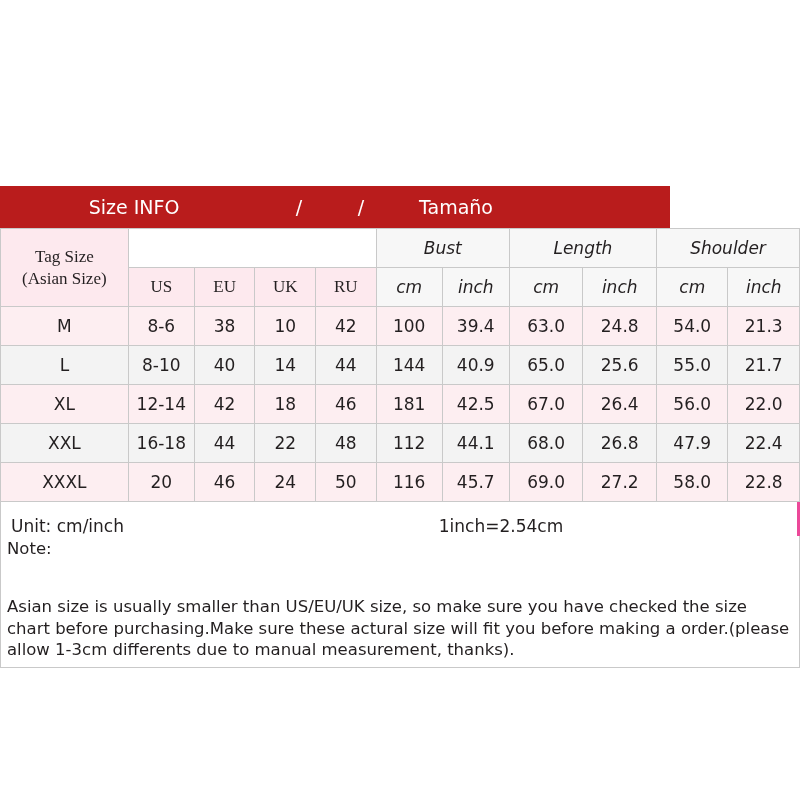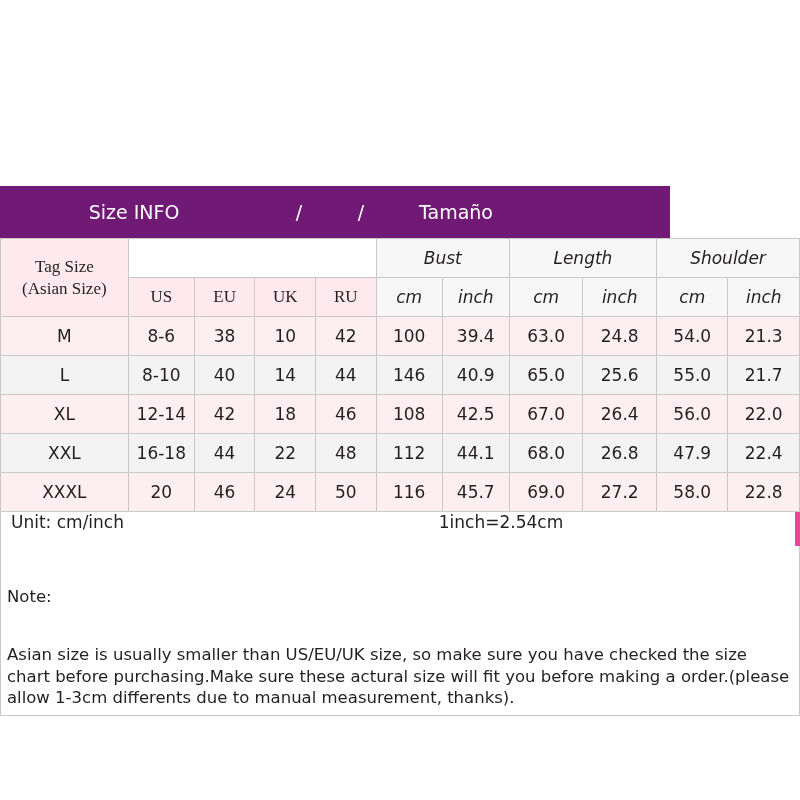--- a/index.html
+++ b/index.html
@@ -19,22 +19,22 @@
     position: absolute;
     left: 0;
     top: 186px;
     width: 800px;
   }
 
   
   .titlebar {
     display: flex;
     width: 670px;
-    height: 52px;
-    background: #701a75;
+    height: 42px;
+    background: #b91c1c;
     align-items: center;
     color: #ffffff;
     font-size: 19px;
   }
   .titlebar .cell {
     text-align: center;
   }
   .t1 { width: 268px; }
   .t2 { width: 62px; }
   .t3 { width: 150px; }
@@ -70,42 +70,42 @@
   .nob-top { border-top: none; }
   .nob-left { border-left: none; }
   .nob-right { border-right: none; }
   .blank { border: none; background: #ffffff; }
 
   
   .unitrow {
     width: 800px;
     height: 34px;
     display: flex;
-    align-items: flex-start;
+    align-items: flex-end;
     background: #ffffff;
     font-size: 17px;
     border-left: 1px solid #c9c9c9;
-    border-right: 5px solid #ec4899;
+    border-right: 3px solid #ec4899;
     box-sizing: border-box;
   }
   .unitrow .u1 { padding-left: 10px; width: 340px; }
   .unitrow .u2 { width: 300px; text-align: center; }
 
   
   .note {
     width: 800px;
     box-sizing: border-box;
     border: 1px solid #c9c9c9;
     border-top: none;
     padding: 2px 8px 6px 6px;
     font-size: 16.5px;
     line-height: 1.32;
     background: #ffffff;
   }
-  .note .label { display: block; margin-top: 38px; }
+  .note .label { display: block; }
   .note .body { display: block; margin-top: 36px; }
 </style>
 </head>
 <body>
 
 <div id="wrap">
 
   <div class="titlebar">
     <div class="cell t1">Size INFO</div>
     <div class="cell t2">/</div>
@@ -163,34 +163,34 @@
         <td>24.8</td>
         <td>54.0</td>
         <td class="nob-right">21.3</td>
       </tr>
       <tr class="r-even">
         <td class="nob-left">L</td>
         <td>8-10</td>
         <td>40</td>
         <td>14</td>
         <td>44</td>
-        <td>146</td>
+        <td>144</td>
         <td>40.9</td>
         <td>65.0</td>
         <td>25.6</td>
         <td>55.0</td>
         <td class="nob-right">21.7</td>
       </tr>
       <tr class="r-odd">
         <td class="nob-left">XL</td>
         <td>12-14</td>
         <td>42</td>
         <td>18</td>
         <td>46</td>
-        <td>108</td>
+        <td>181</td>
         <td>42.5</td>
         <td>67.0</td>
         <td>26.4</td>
         <td>56.0</td>
         <td class="nob-right">22.0</td>
       </tr>
       <tr class="r-even">
         <td class="nob-left">XXL</td>
         <td>16-18</td>
         <td>44</td>

